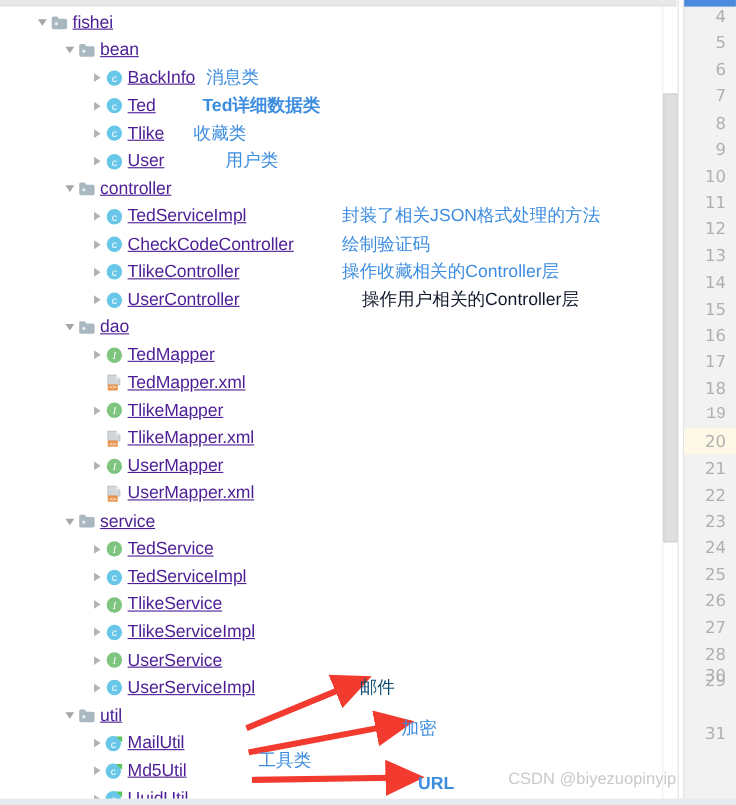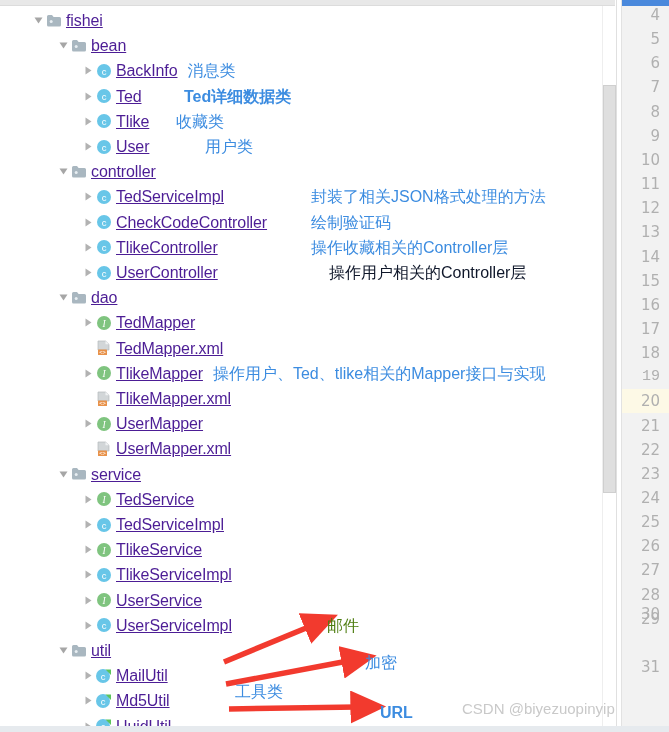--- a/index.html
+++ b/index.html
@@ -363,21 +363,20 @@
           <path d="M1.5,0.5 L7.5,4.5 L1.5,8.5 Z" fill="#b2b2b2"></path>
         </svg>
       </span>
       <span class="node-icon">
         <svg width="16" height="16" viewBox="0 0 16 16">
           <circle cx="8" cy="8" r="7" fill="#7fc47f"></circle>
           <text x="8" y="11.6" font-size="9.5" font-style="italic" font-family="Liberation Serif, serif" fill="#ffffff" text-anchor="middle">I</text>
         </svg>
       </span>
       <span class="node-label">TlikeMapper</span>
-      <span class="note" style="color: rgb(60, 140, 224);">操作用户、Ted、tlike相关的Mapper接口与实现</span>
     </div>
     <div class="tree-row" style="top: 380px; left: 82px;">
       <span class="spacer-twisty"></span>
       <span class="node-icon">
         <svg width="15" height="16" viewBox="0 0 15 16">
           <path d="M2 1 L9.5 1 L13 4.3 L13 10 L2 10 Z" fill="#d2d6d8" stroke="#b4b9bc" stroke-width="0.7"></path>
           <path d="M9.5 1 L13 4.3 L9.5 4.3 Z" fill="#f0f2f3"></path>
           <rect x="2" y="9.5" width="9" height="5.6" rx="0.6" fill="#e8924a"></rect>
           <text x="6.5" y="14" font-size="5.4" font-family="DejaVu Sans Mono, monospace" fill="#ffffff" text-anchor="middle">&lt;&gt;</text>
         </svg>
@@ -621,16 +620,16 @@
   </g>
 
   <g>
     <path d="M229,709 L357,707" stroke="#f23a2e" stroke-width="5.5" fill="none" stroke-linecap="butt" marker-end="url(#ah)"></path>
   </g>
 </svg>
 
 <div id="watermark">CSDN @biyezuopinyip</div>
 <div id="bottom-strip"></div>
 
-<div class="note" style="position: absolute; left: 327px; top: 613px; margin-left: 0px; color: #4d7c0f;">邮件</div>
+<div class="note" style="position: absolute; left: 327px; top: 613px; margin-left: 0px; color: #0c4a6e;">邮件</div>
 <div class="note" style="position: absolute; left: 365px; top: 650px; margin-left: 0px; color: rgb(60, 140, 224);">加密</div>
 <div class="note" style="position: absolute; left: 235px; top: 679px; margin-left: 0px; color: rgb(60, 140, 224);">工具类</div>
 <div class="note note-bold" style="position: absolute; left: 380px; top: 700px; margin-left: 0px; color: rgb(60, 140, 224);">URL</div>
 
 </body></html>

